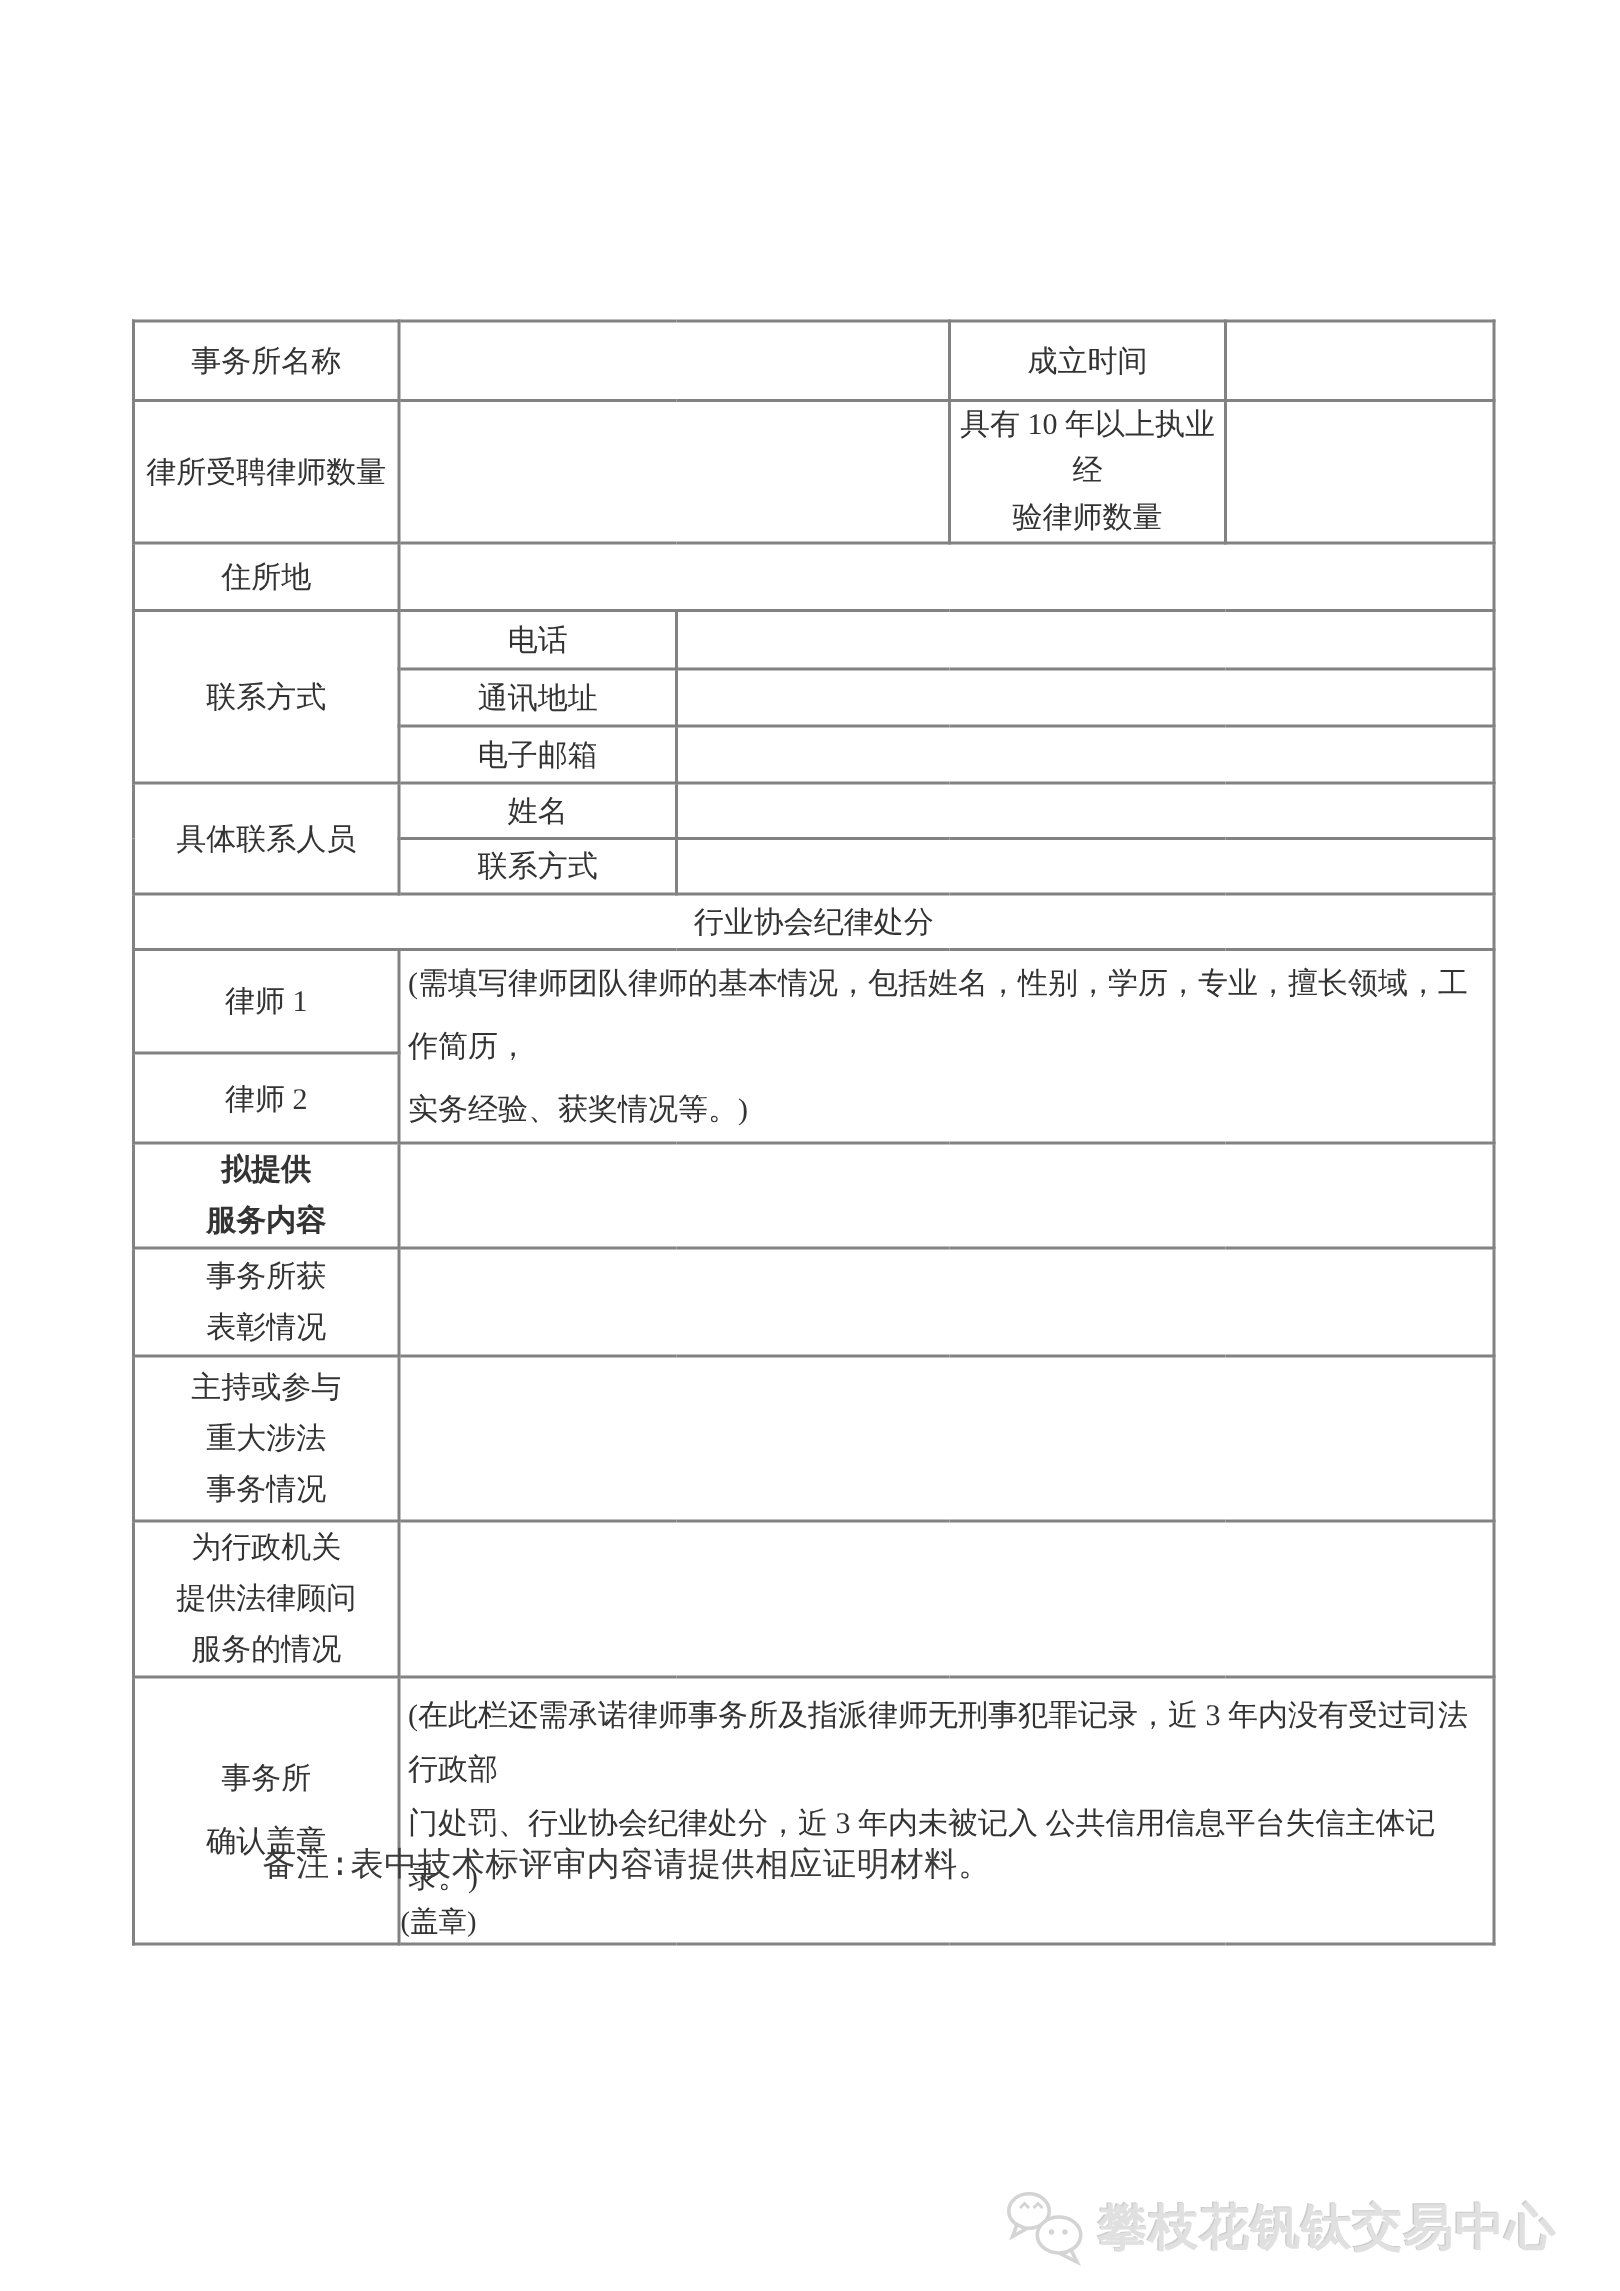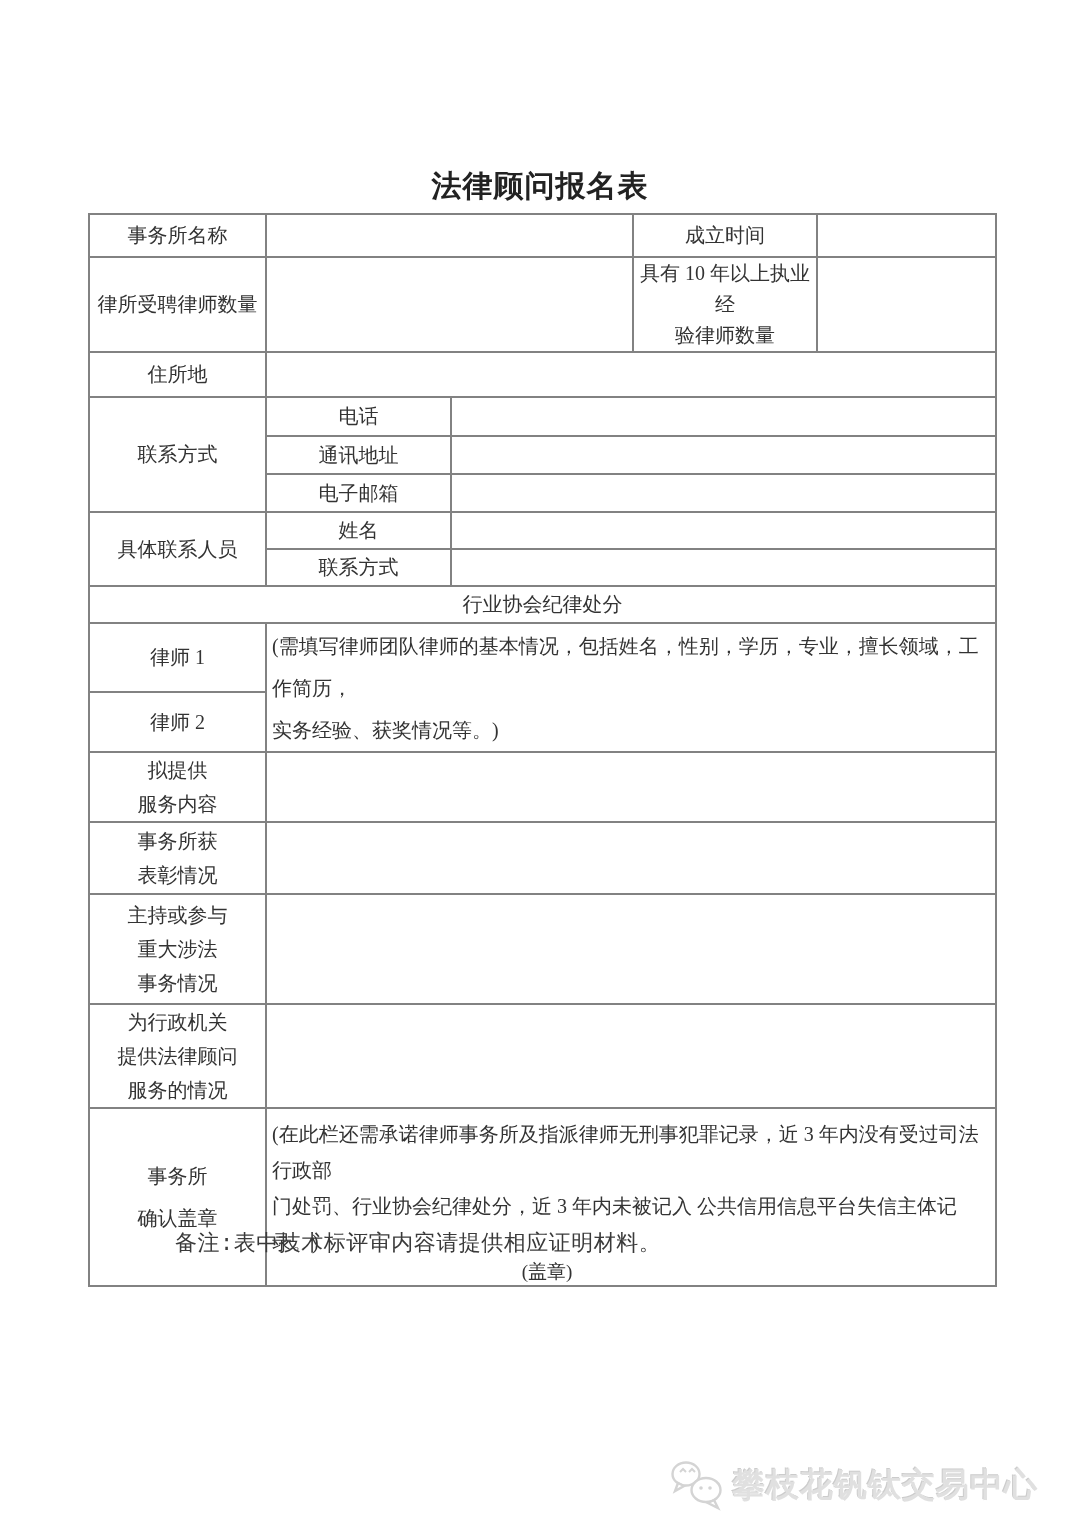--- a/index.html
+++ b/index.html
@@ -33,32 +33,32 @@
   }
   table.form td {
     border: 2px solid #828282;
     vertical-align: middle;
     text-align: center;
     font-size: 20px;
     color: #333333;
     padding: 0;
     overflow: hidden;
   }
-  tr.r1  { height: 43px; }
+  tr.r1  { height: 53px; }
   tr.r2  { height: 69px; }
   tr.r3  { height: 45px; }
   tr.r4  { height: 39px; }
   tr.r5  { height: 38px; }
   tr.r6  { height: 38px; }
   tr.r7  { height: 37px; font-family: Liberation Serif, serif; }
   tr.r8  { height: 37px; }
   tr.r9  { height: 37px; }
   tr.r10 { height: 45px; }
   tr.r11 { height: 39px; }
-  tr.r12 { height: 69px; }
+  tr.r12 { height: 69px; font-weight: bold; }
   tr.r13 { height: 72px; }
   tr.r14 { height: 110px; }
   tr.r15 { height: 104px; }
   tr.r16 { height: 178px; }
   td.small-label { font-size: 17.5px; line-height: 31px; }
   td.label-multi { line-height: 34px; }
   td.para-cell {
     text-align: left;
     vertical-align: top;
     font-size: 18px;
@@ -71,21 +71,21 @@
   .confirm-inner {
     display: flex;
     flex-direction: column;
     height: 172px;
   }
   .confirm-inner .para { line-height: 36px; padding-top: 5px; }
   .stamp-wrap {
     margin-top: auto;
     margin-bottom: 10px;
     padding-right: 168px;
-    text-align: center;
+    text-align: left;
     font-size: 19px;
   }
   .stamp-line { line-height: 24px; }
   td.confirm-label { line-height: 42px; }
   .note {
     position: absolute;
     top: 1228px;
     left: 175px;
     font-size: 22px;
     color: #3a3a3a;
@@ -107,21 +107,20 @@
     text-shadow: 1px 1px 0 #ffffff, -1px -1px 0 #cccccc;
     letter-spacing: 1px;
     font-family: "Liberation Sans", sans-serif;
   }
 </style>
 </head>
 <body>
 
 <div class="page">
 
-  <div class="title">法律顾问报名表</div>
 
   <table class="form">
     <colgroup>
       <col style="width:177px">
       <col style="width:185px">
       <col style="width:182px">
       <col style="width:184px">
       <col style="width:179px">
     </colgroup>
     <tbody>

